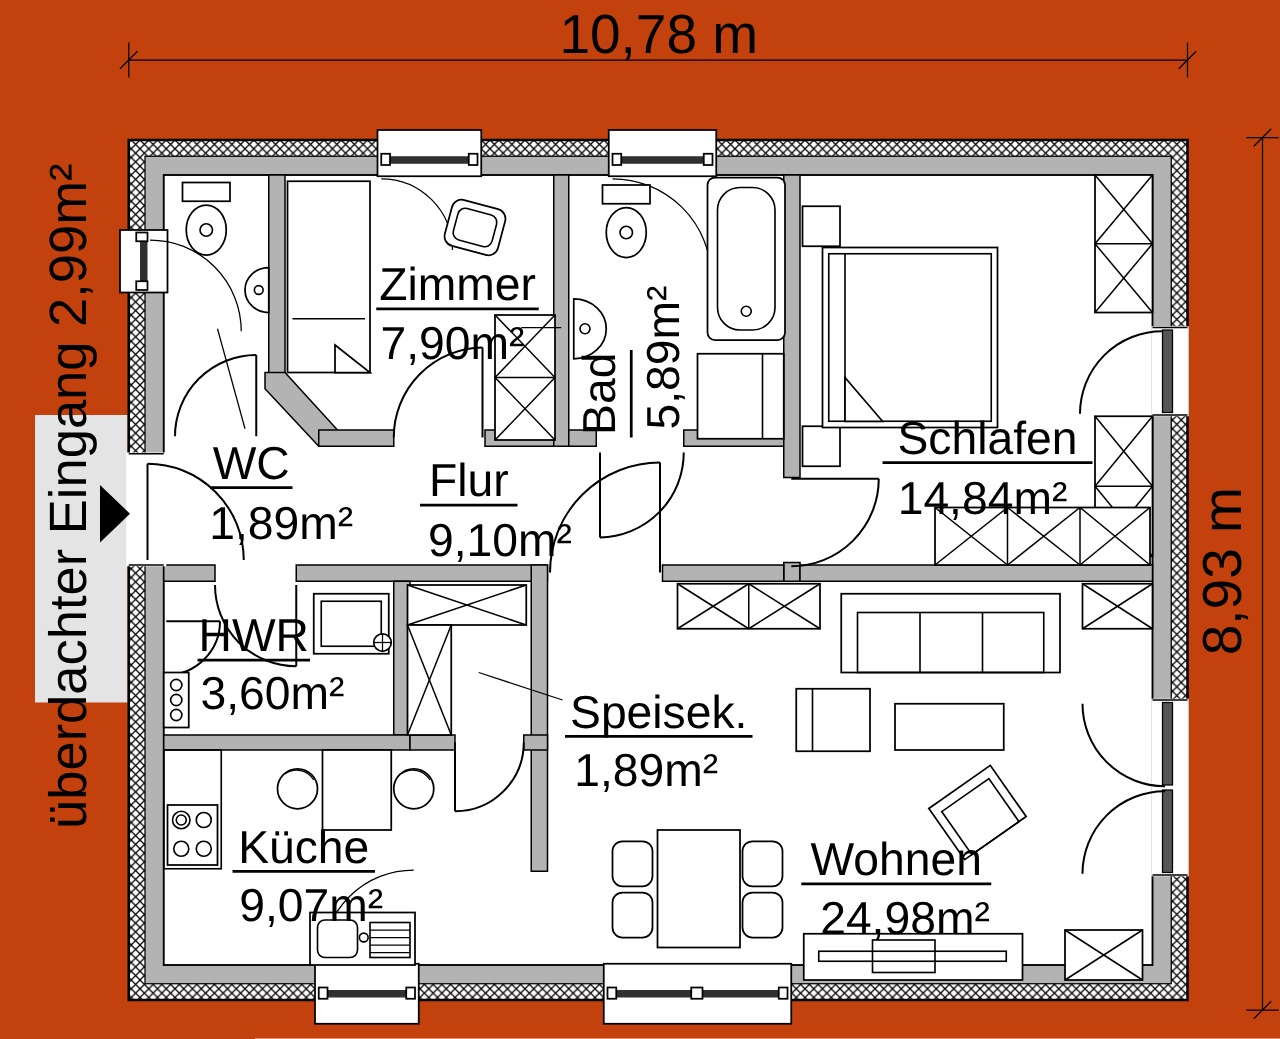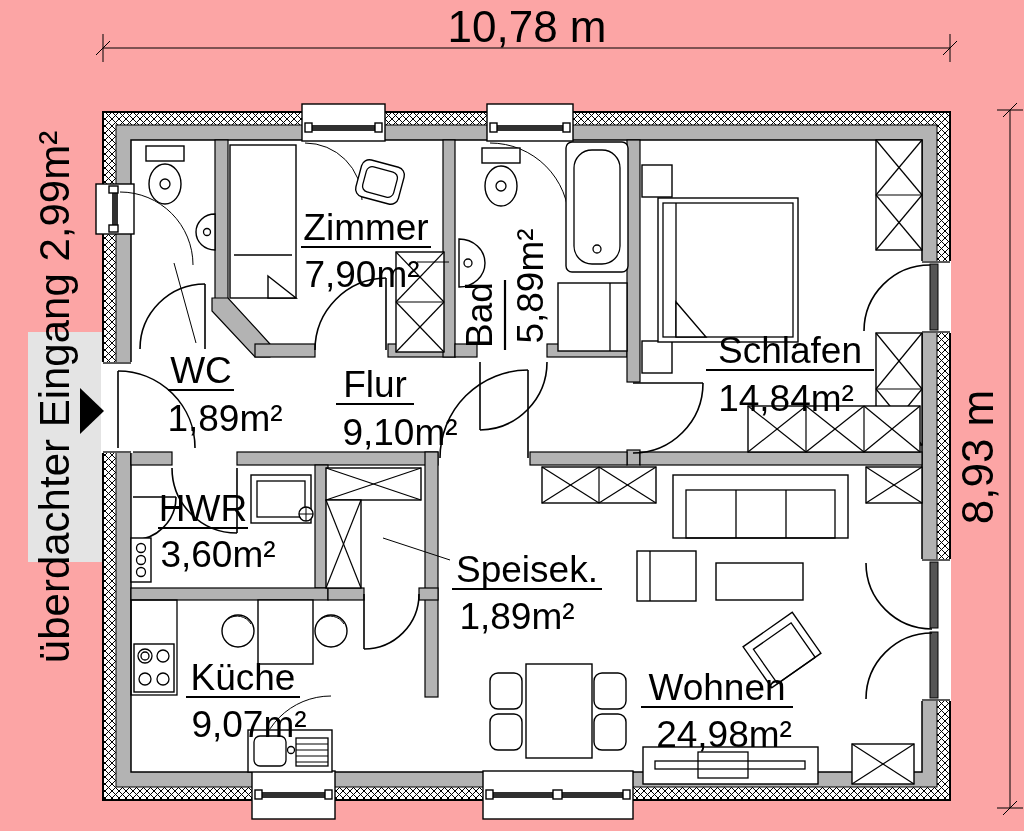--- a/index.html
+++ b/index.html
@@ -1,16 +1,16 @@
 <!DOCTYPE html>
 <html><head>
 <meta charset="utf-8">
 <style>
   html,body{margin:0;padding:0;background:#fff;}
-  .stage{position:relative;width:1024px;height:831px;background:#fca5a5;overflow:hidden;}
+  .stage{position:relative;width:1024px;height:831px;background:#c2410c;overflow:hidden;}
   svg{display:block;}
   text{font-family:"Liberation Sans","DejaVu Sans",sans-serif;fill:#000;}
   .room-name{font-size:37px;}
   .room-area{font-size:37px;}
   .dim-text{font-size:44px;}
   .side-text{font-size:42px;}
   .wall{fill:#b3b3b3;stroke:#000;stroke-width:1.2;}
   .thin{fill:none;stroke:#000;stroke-width:1.3;}
   .furn{fill:#fff;stroke:#000;stroke-width:1.4;}
   .door{fill:none;stroke:#000;stroke-width:1.6;}

